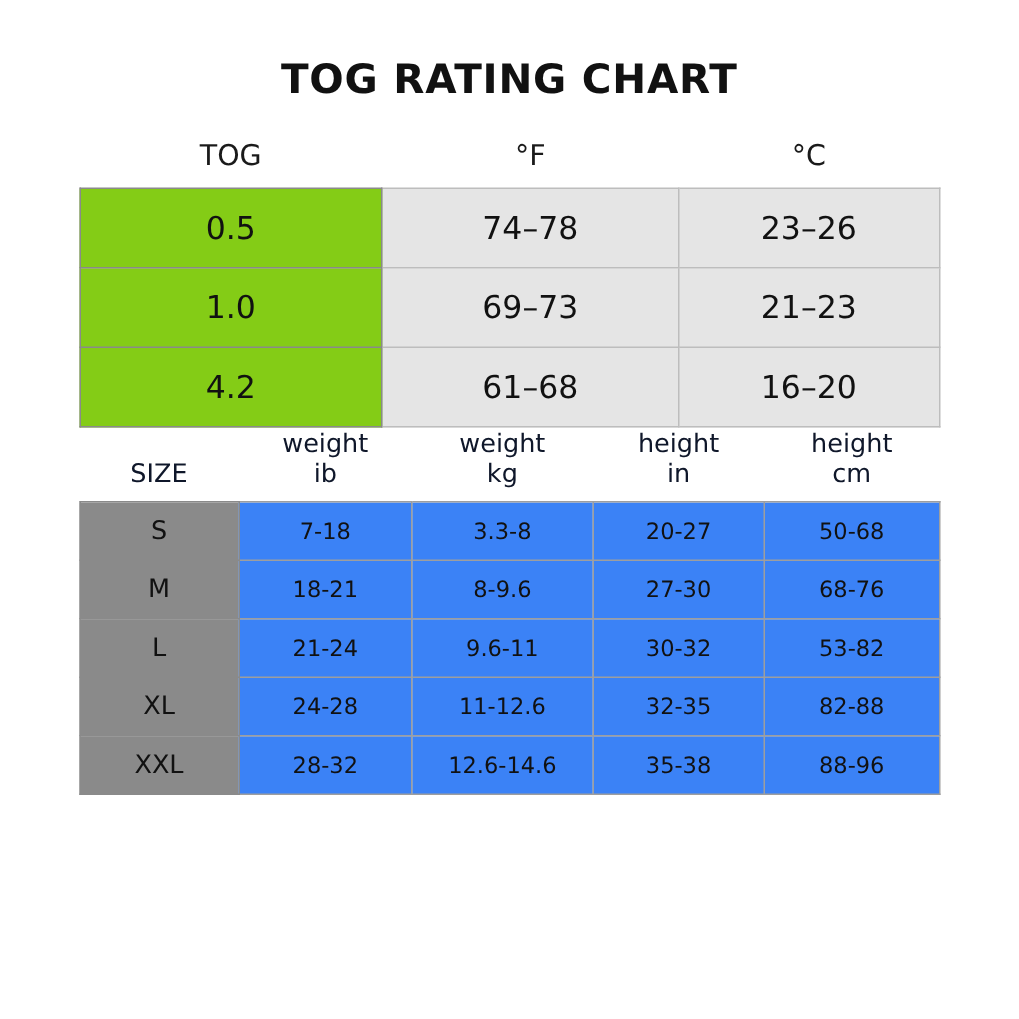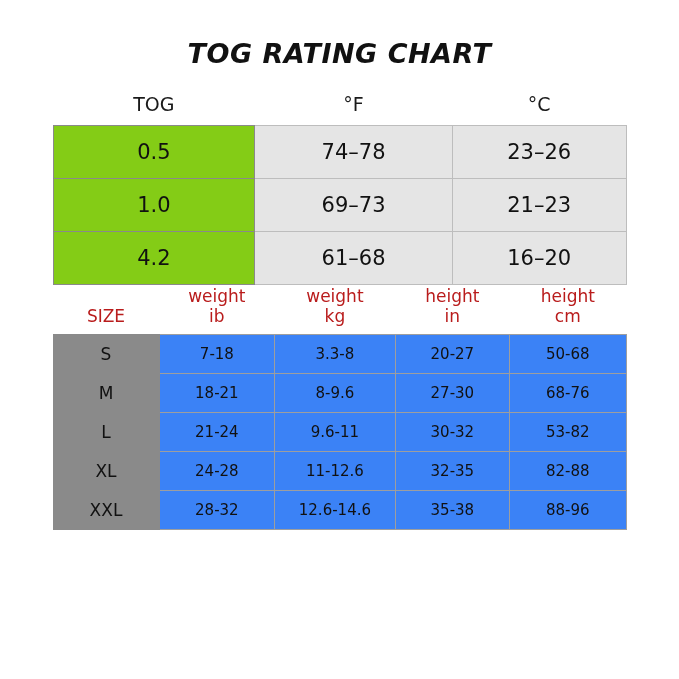--- a/index.html
+++ b/index.html
@@ -26,21 +26,21 @@
 
   
   .title {
     font-size: 27px;
     font-weight: bold;
     letter-spacing: 0.5px;
     text-align: center;
     color: #111111;
     margin: 0;
   }
-  .title-tog { margin-bottom: 20px; font-style: italic; }
+  .title-tog { margin-bottom: 20px; }
   .title-size { margin-top: 26px; margin-bottom: 18px; }
 
   
   .tog-wrap {
     width: 574px;
   }
   table {
     border-collapse: collapse;
     width: 100%;
     table-layout: fixed;
@@ -72,21 +72,21 @@
   .tog-table col.c2 { width: 34.5%; }
   .tog-table col.c3 { width: 30.3%; }
 
   
   .size-wrap {
     width: 574px;
   }
   .size-table th {
     font-size: 17px;
     font-weight: normal;
-    color: #b91c1c;
+    color: #0f172a;
     padding: 2px 0 8px 0;
     text-align: center;
     border: none;
     background: transparent;
     line-height: 1.15;
     vertical-align: bottom;
   }
   .size-table td {
     border: 1px solid #9e9e9e;
     height: 36px;

